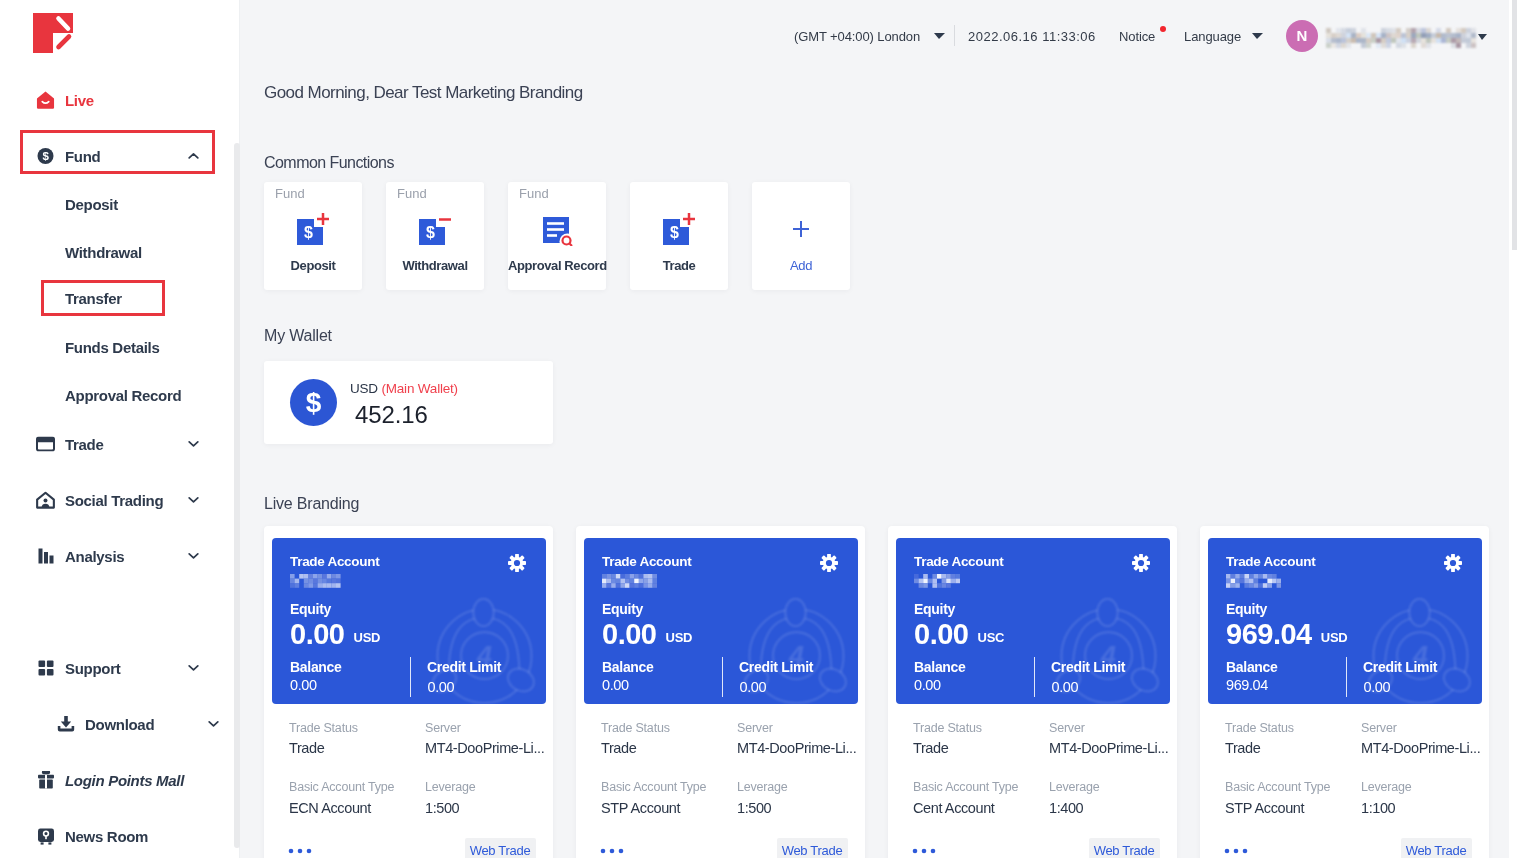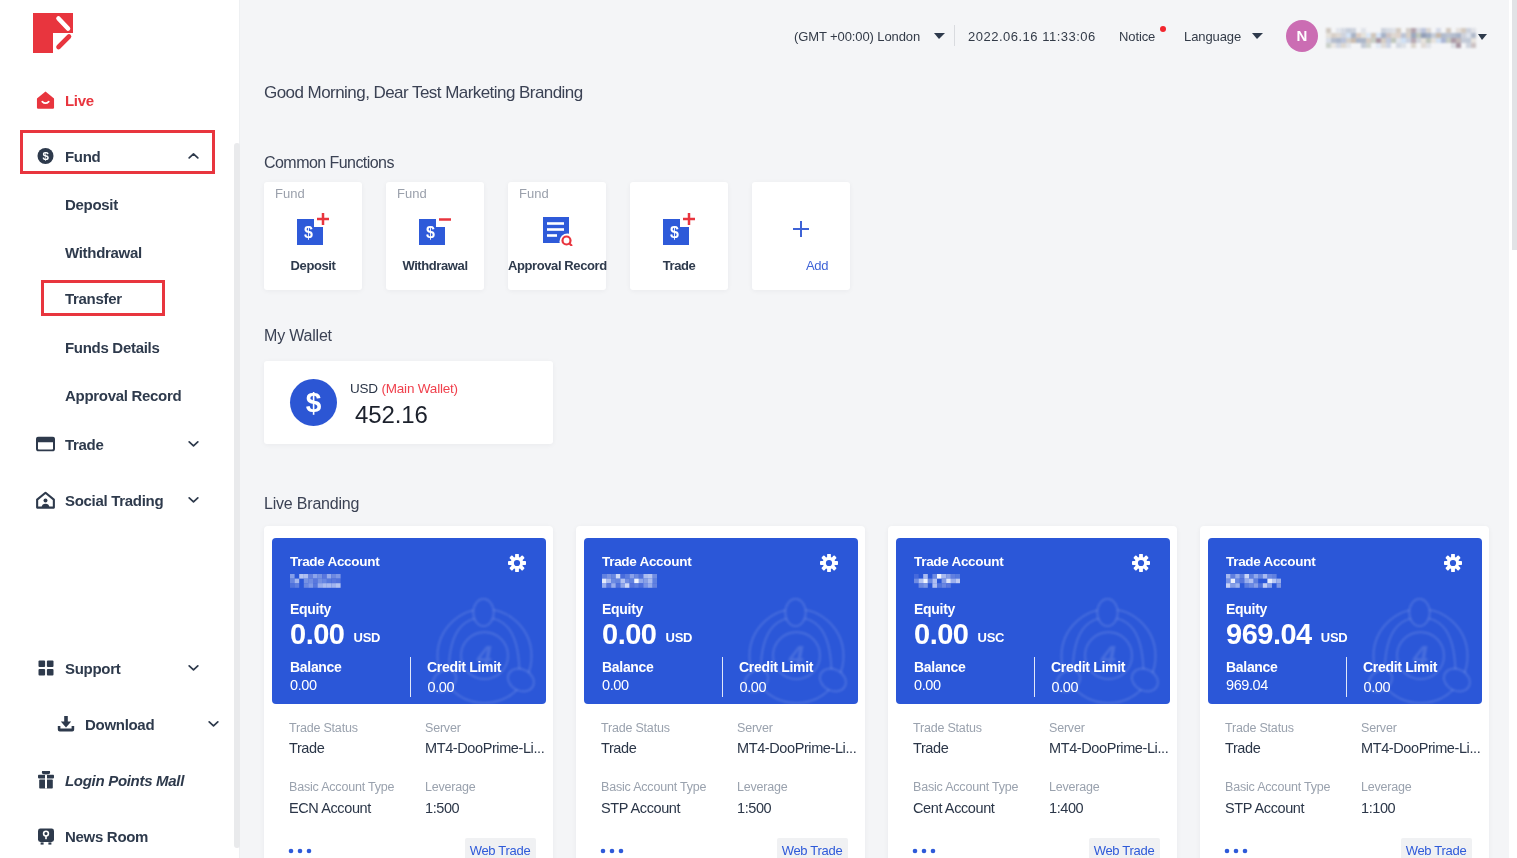--- a/index.html
+++ b/index.html
@@ -96,20 +96,35 @@
           <path d="M5.9 17 a4.1 4.1 0 0 1 8.2 0 Z" fill="#2e3a4c"></path>
         </svg>
       </span>
       <span class="tx" style="">Social Trading</span>
       <span class="ch">
         <svg width="11" height="7" viewBox="0 0 11 7">
           <path d="M1.2 1.4 L5.5 5.4 L9.8 1.4" stroke="#2e3a4c" stroke-width="1.7" fill="none" stroke-linecap="round" stroke-linejoin="round"></path>
         </svg>
       </span>
     </div>
+    <div class="mi" style="top:528px;height:56px;">
+      <span class="ic">
+        <svg width="16" height="16" viewBox="0 0 16 16">
+          <rect x="0.5" y="0.5" width="4" height="15" fill="#2e3a4c"></rect>
+          <rect x="6" y="4" width="4" height="11.5" fill="#2e3a4c"></rect>
+          <rect x="11.5" y="7.5" width="4" height="8" fill="#2e3a4c"></rect>
+        </svg>
+      </span>
+      <span class="tx" style="">Analysis</span>
+      <span class="ch">
+        <svg width="11" height="7" viewBox="0 0 11 7">
+          <path d="M1.2 1.4 L5.5 5.4 L9.8 1.4" stroke="#2e3a4c" stroke-width="1.7" fill="none" stroke-linecap="round" stroke-linejoin="round"></path>
+        </svg>
+      </span>
+    </div>
     <div class="mi" style="top:640px;height:56px;">
       <span class="ic">
         <svg width="16" height="16" viewBox="0 0 16 16">
           <rect x="0.5" y="0.5" width="6.6" height="6.6" rx="1" fill="#2e3a4c"></rect>
           <rect x="8.9" y="0.5" width="6.6" height="6.6" rx="1" fill="#2e3a4c"></rect>
           <rect x="0.5" y="8.9" width="6.6" height="6.6" rx="1" fill="#2e3a4c"></rect>
           <rect x="8.9" y="8.9" width="6.6" height="6.6" rx="1" fill="#2e3a4c"></rect>
         </svg>
       </span>
       <span class="tx" style="">Support</span>
@@ -155,21 +170,21 @@
           <rect x="3.6" y="15.4" width="3" height="2.2" fill="#2e3a4c"></rect>
           <rect x="11.4" y="15.4" width="3" height="2.2" fill="#2e3a4c"></rect>
         </svg>
       </span>
       <span class="tx" style="">News Room</span>
     </div>
     <div class="redbox" style="left:20px;top:130px;width:195px;height:44px;"></div>
     <div class="redbox" style="left:41px;top:280px;width:124px;height:36px;"></div>
     <div id="sbthumb"></div>
   </div>
-<div class="tb" style="left:794px;">(GMT +00:00) London</div>
+<div class="tb" style="left:794px;">(GMT +04:00) London</div>
 <div class="abs" style="left:934px;top:32.5px;">
     <svg width="11" height="7" viewBox="0 0 11 7">
       <path d="M0 0 H11 L5 6 Z" fill="#2e3a4c"></path>
     </svg>
   </div>
 <div class="abs" style="left:954px;top:25px;width:1px;height:21px;background:#d9dbdf;"></div>
 <div class="tb" style="left:968px;letter-spacing:0.5px;">2022.06.16 11:33:06</div>
 <div class="tb" style="left:1119px;">Notice</div>
 <div class="abs" style="left:1160px;top:25.5px;width:6px;height:6px;border-radius:3px;background:#f2262e;"></div>
 <div class="tb" style="left:1184px;">Language</div>
@@ -330,21 +345,21 @@
     <div style="position:absolute;left:50%;top:30px;transform:translateX(-50%);">
       <svg width="36" height="34" viewBox="0 0 36 34">
         <path d="M2 7 H19 V15 H28 V33 H2 Z" fill="#2e5ad9"></path>
         <text x="13.5" y="26" font-size="16" font-weight="bold" fill="#fff" text-anchor="middle" font-family="Liberation Sans">$</text>
         <line x1="22" y1="7" x2="34" y2="7" stroke="#e8353e" stroke-width="2.5"></line>
         <line x1="28" y1="1" x2="28" y2="13" stroke="#e8353e" stroke-width="2.5"></line>
       </svg>
     </div>
     <div style="position:absolute;width:100%;text-align:center;top:76px;font-size:13px;font-weight:700;white-space:nowrap;color:#2e3a4c;letter-spacing:-0.4px;">Trade</div>
   </div>
-<div class="cf" style="left:752px;padding-left:16px;">
+<div class="cf" style="left:752px;">
     <div style="position:absolute;left:50%;top:34px;transform:translateX(-50%);">
       <svg width="26" height="26" viewBox="0 0 26 26">
         <line x1="5" y1="13" x2="21" y2="13" stroke="#3e63d6" stroke-width="2"></line>
         <line x1="13" y1="5" x2="13" y2="21" stroke="#3e63d6" stroke-width="2"></line>
       </svg>
     </div>
     <div style="position:absolute;width:100%;text-align:center;top:76px;font-size:13px;font-weight:700;white-space:nowrap;color:#2e3a4c;letter-spacing:-0.4px;color:#3e63d6;font-weight:400;">Add</div>
   </div>
 <div class="h2" style="left:264px;top:327px;">My Wallet</div>
 <div id="wallet">

